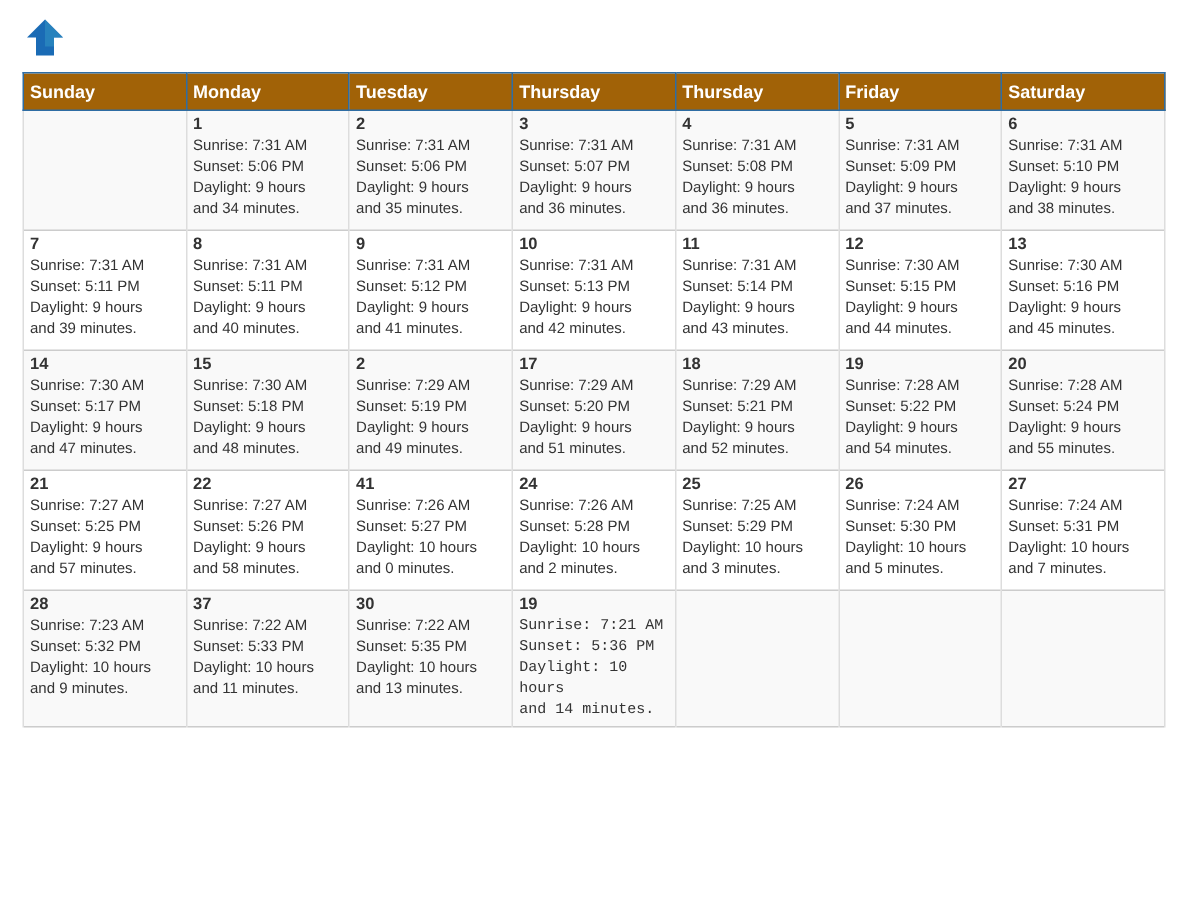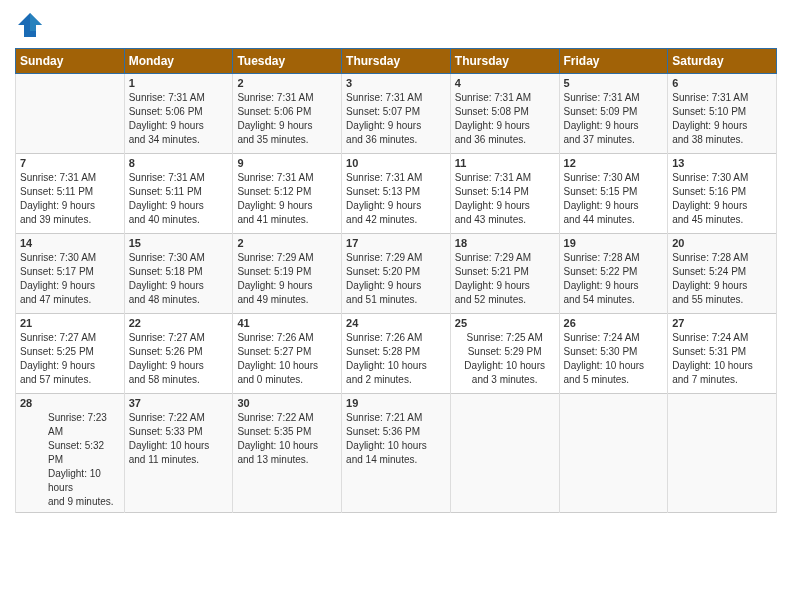--- a/index.html
+++ b/index.html
@@ -308,21 +308,21 @@
           </td>
           <td>
             <span class="day-number">24</span>
             <div class="day-info" style="white-space: pre-line;">Sunrise: 7:26 AM
 Sunset: 5:28 PM
 Daylight: 10 hours
 and 2 minutes.</div>
           </td>
           <td>
             <span class="day-number">25</span>
-            <div class="day-info" style="white-space: pre-line; text-align: center;">Sunrise: 7:25 AM
+            <div class="day-info" style="white-space: pre-line;">Sunrise: 7:25 AM
 Sunset: 5:29 PM
 Daylight: 10 hours
 and 3 minutes.</div>
           </td>
           <td>
             <span class="day-number">26</span>
             <div class="day-info" style="white-space: pre-line;">Sunrise: 7:24 AM
 Sunset: 5:30 PM
 Daylight: 10 hours
 and 5 minutes.</div>
@@ -331,42 +331,42 @@
             <span class="day-number">27</span>
             <div class="day-info" style="white-space: pre-line;">Sunrise: 7:24 AM
 Sunset: 5:31 PM
 Daylight: 10 hours
 and 7 minutes.</div>
           </td>
         </tr>
         <tr>
           <td>
             <span class="day-number">28</span>
-            <div class="day-info" style="white-space: pre-line; margin-left: 28px;">Sunrise: 7:23 AM
+            <div class="day-info" style="white-space: pre-line;">Sunrise: 7:23 AM
 Sunset: 5:32 PM
 Daylight: 10 hours
 and 9 minutes.</div>
           </td>
           <td>
             <span class="day-number">37</span>
             <div class="day-info" style="white-space: pre-line;">Sunrise: 7:22 AM
 Sunset: 5:33 PM
 Daylight: 10 hours
 and 11 minutes.</div>
           </td>
           <td>
             <span class="day-number">30</span>
             <div class="day-info" style="white-space: pre-line;">Sunrise: 7:22 AM
 Sunset: 5:35 PM
 Daylight: 10 hours
 and 13 minutes.</div>
           </td>
           <td>
             <span class="day-number">19</span>
-            <div class="day-info" style="white-space: pre-line;">Sunrise: 7:21 AM
+            <div class="day-info" style="white-space: pre-line; font-family: Liberation Mono, monospace;">Sunrise: 7:21 AM
 Sunset: 5:36 PM
 Daylight: 10 hours
 and 14 minutes.</div>
           </td>
           <td></td>
           <td></td>
           <td></td>
         </tr>
       </tbody>
   </table>

